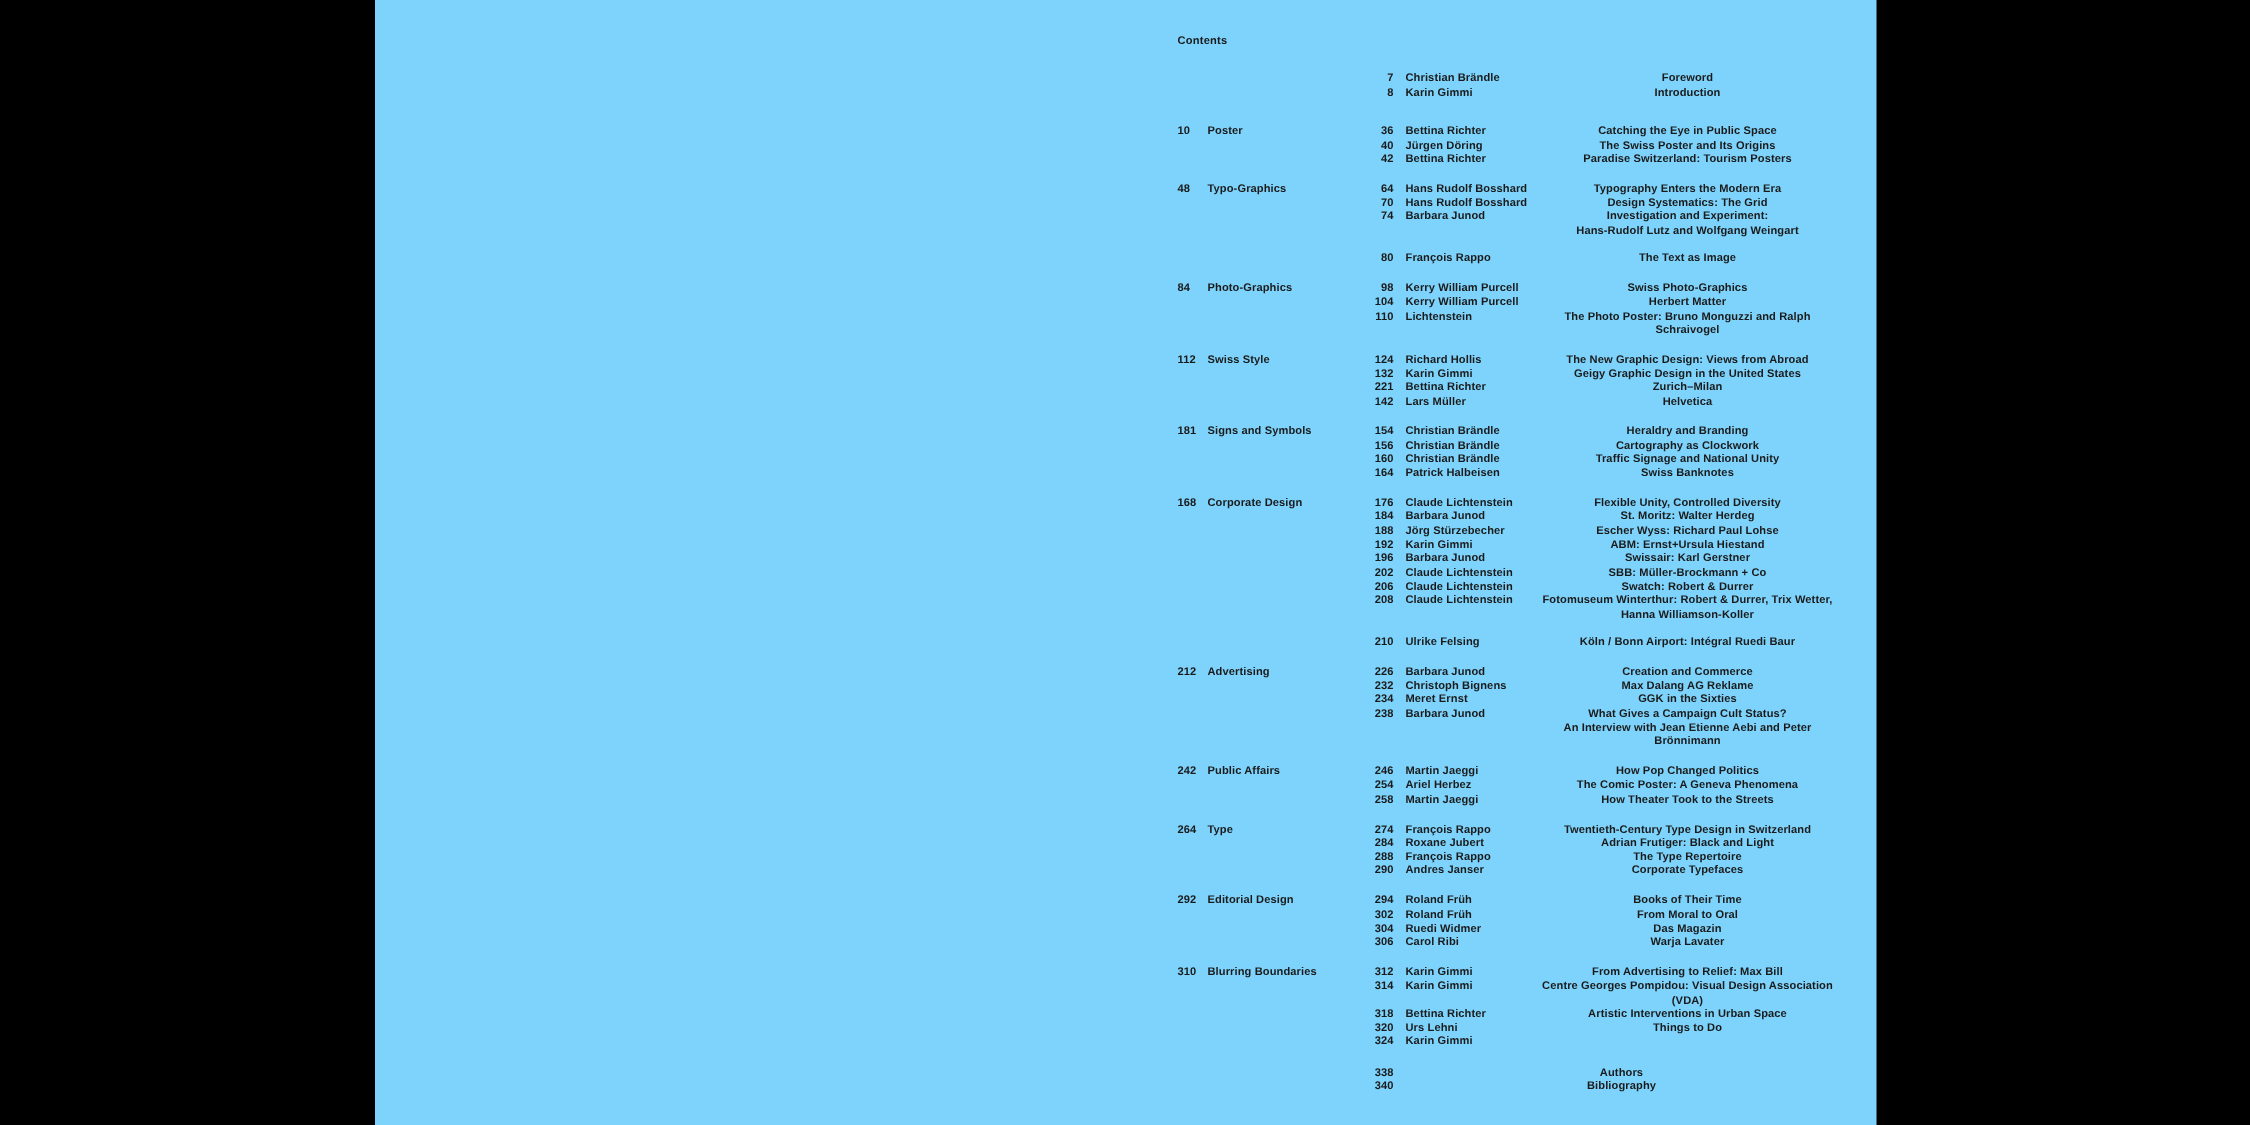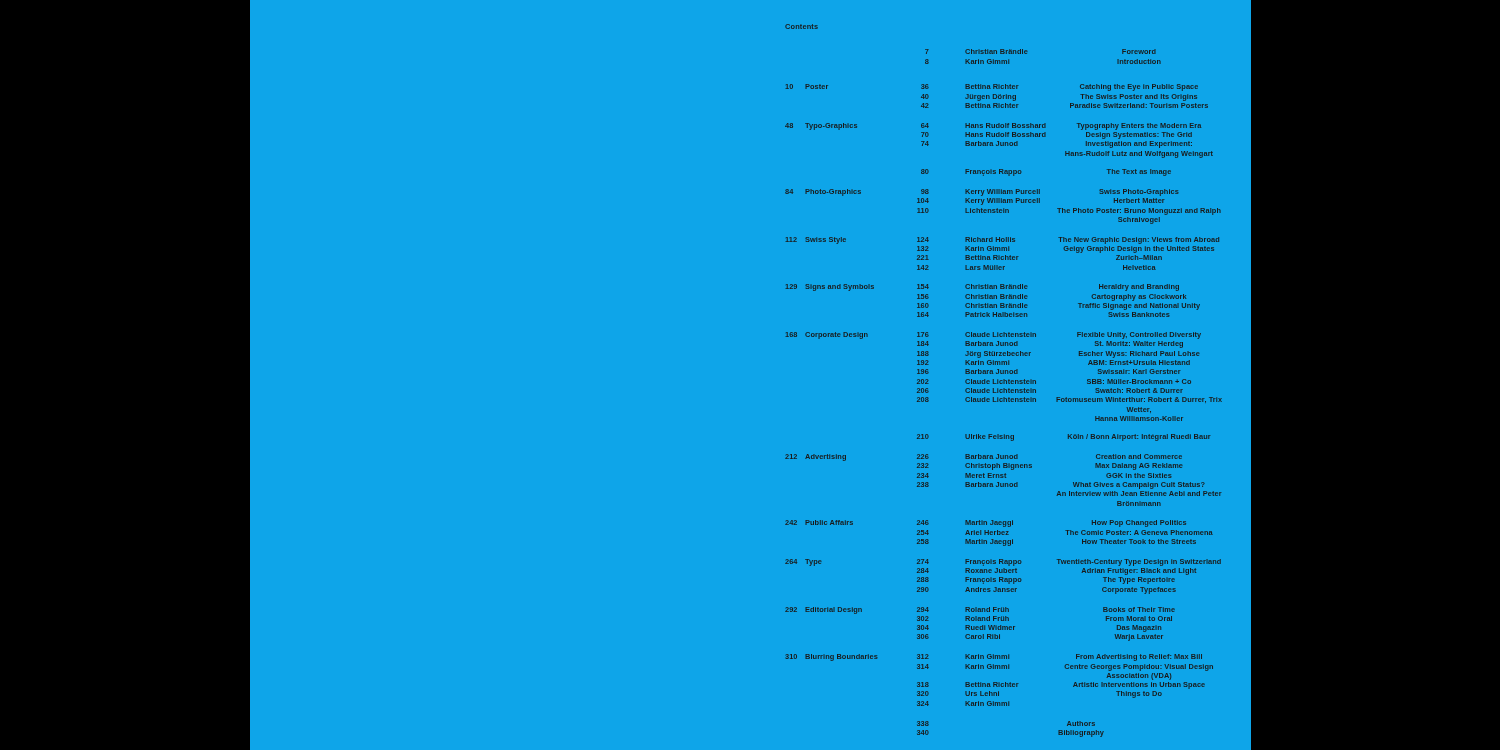--- a/index.html
+++ b/index.html
@@ -12,21 +12,21 @@
     height: 750px;
     overflow: hidden;
     font-family: "Liberation Sans", sans-serif;
   }
   #page {
     position: absolute;
     left: 250px;
     top: 0;
     width: 1001px;
     height: 750px;
-    background: #0ea5e9;
+    background: #7dd3fc;
   }
   #toc {
     position: absolute;
     left: 535px;
     top: 22px;
     width: 440px;
     color: #1a1a1a;
   }
   .contents-heading {
     font-size: 7.4px;
@@ -81,21 +81,20 @@
     line-height: 9.3px;
     letter-spacing: 0.01em;
   }
   .e-author {
     width: 88px;
     flex: 0 0 88px;
     font-size: 7.4px;
     font-weight: bold;
     line-height: 9.3px;
     letter-spacing: 0.01em;
-    margin-left: 28px;
   }
   .e-title {
     flex: 1 1 auto;
     font-size: 7.4px;
     font-weight: bold;
     line-height: 9.3px;
     letter-spacing: 0.01em;
     white-space: pre-line;
     text-align: center;
   }
@@ -230,21 +229,21 @@
             </div>
             <div class="entry">
               <div class="e-page">142</div>
               <div class="e-author">Lars Müller</div>
               <div class="e-title">Helvetica</div>
             </div>
           </div>
         </div>
         <div class="section">
           <div class="sec-head">
-            <div class="sec-page">129</div>
+            <div class="sec-page">181</div>
             <div class="sec-title">Signs and Symbols</div>
           </div>
           <div class="entries">
             <div class="entry">
               <div class="e-page">154</div>
               <div class="e-author">Christian Brändle</div>
               <div class="e-title">Heraldry and Branding</div>
             </div>
             <div class="entry">
               <div class="e-page">156</div>

